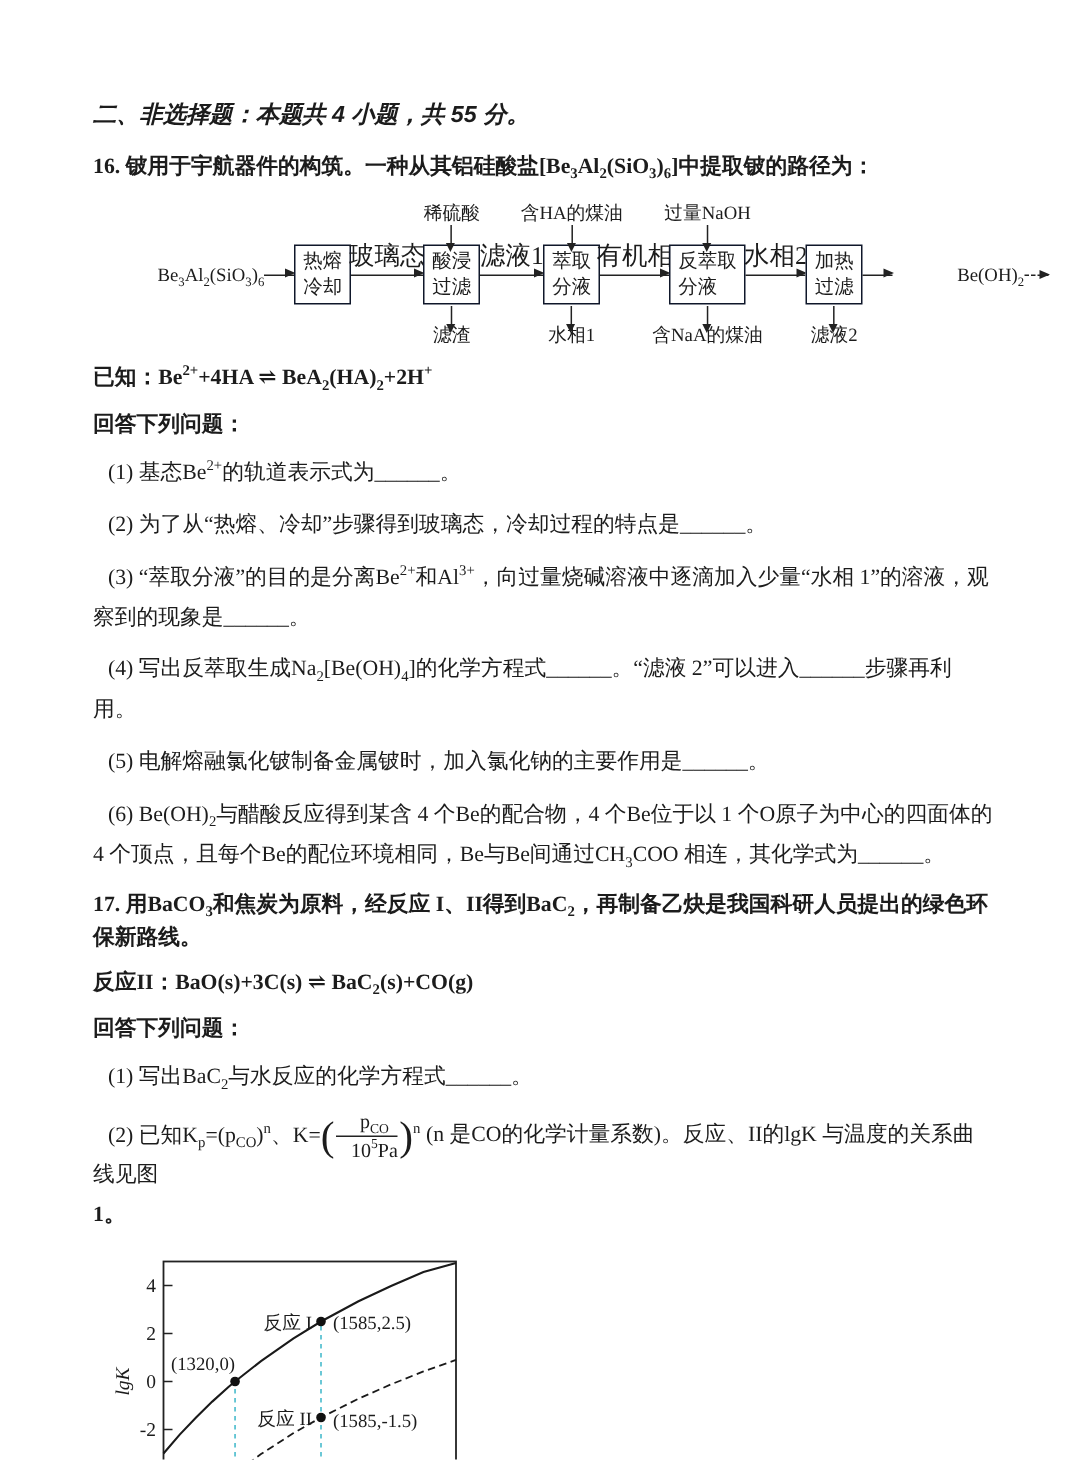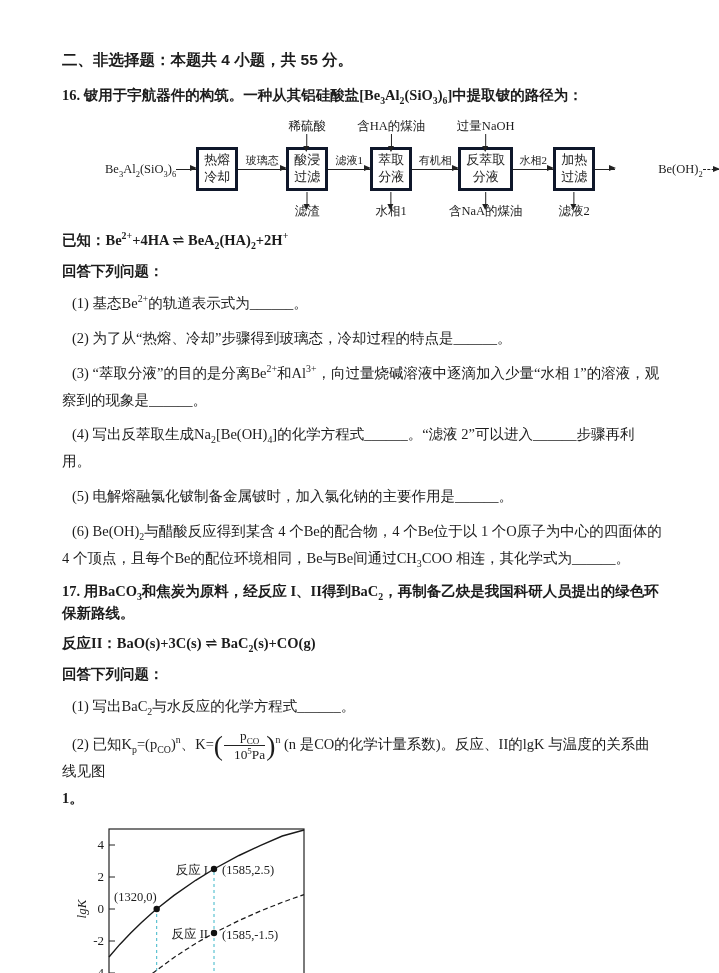--- a/index.html
+++ b/index.html
@@ -1,37 +1,37 @@
 <!DOCTYPE html>
 <html><head>
 <meta charset="utf-8">
 <style>
   html,body{margin:0;padding:0;background:#ffffff;}
   body{width:719px;height:973px;overflow:hidden;
        font-family:"Liberation Serif","DejaVu Serif",serif;
        color:#1c1c1c;font-size:14.5px;}
   .page{padding:50px 56px 0 62px;}
-  .sec-title{font-weight:bold;font-size:15.5px;margin:0 0 13px;
-             font-family:"Liberation Sans","DejaVu Sans",sans-serif;}
+  .sec-title{font-weight:bold;font-size:15.5px;margin:16px 0 13px;
+             font-family:"Liberation Sans","DejaVu Sans",sans-serif;font-style:italic;}
   .line{margin:0 0 8px;line-height:1.55;font-weight:bold;}
   .qitem{margin:0 0 8px;line-height:1.85;text-indent:10px;}
   sub,sup{font-size:0.68em;line-height:0;}
   
   .flow{display:flex;align-items:center;padding:33px 0 32px;margin:2px 0 6px;}
   .fchem{font-size:12.5px;white-space:nowrap;flex:none;margin-left:43px;}
-  .fbox{border:3px solid #0f172a;padding:2px 5px;font-size:13px;line-height:1.3;
-        text-align:center;white-space:nowrap;background:#fff;}
+  .fbox{border:1px solid #0f172a;padding:2px 5px;font-size:13px;line-height:1.3;
+        white-space:nowrap;background:#fff;}
   .fnode{position:relative;flex:none;}
   .harrow{position:relative;height:1px;background:#222;flex:none;align-self:center;}
   .harrow::after{content:"";position:absolute;right:-1px;top:-3.5px;
         border-left:7px solid #222;border-top:3.5px solid transparent;
         border-bottom:3.5px solid transparent;}
   .harrow.dash{background:none;border-top:1px dashed #222;height:0;}
   .harrow .albl{position:absolute;bottom:2px;left:50%;transform:translateX(-50%);
-        font-size:11px;white-space:nowrap;}
+        font-size:17px;white-space:nowrap;}
   .varrow{width:1px;height:12px;background:#222;position:relative;margin:0 auto;}
   .varrow::after{content:"";position:absolute;left:-3px;top:100%;
         border-top:6px solid #222;border-left:3.5px solid transparent;
         border-right:3.5px solid transparent;}
   .attach-top{position:absolute;bottom:calc(100% + 1px);left:50%;transform:translateX(-50%);
         text-align:center;font-size:12.5px;white-space:nowrap;line-height:1.25;margin-top:20px;}
   .attach-bot{position:absolute;top:calc(100% + 1px);left:50%;transform:translateX(-50%);
         text-align:right;font-size:12.5px;white-space:nowrap;line-height:1.25;}
   
   .frac{display:inline-flex;flex-direction:column;text-align:center;vertical-align:middle;

